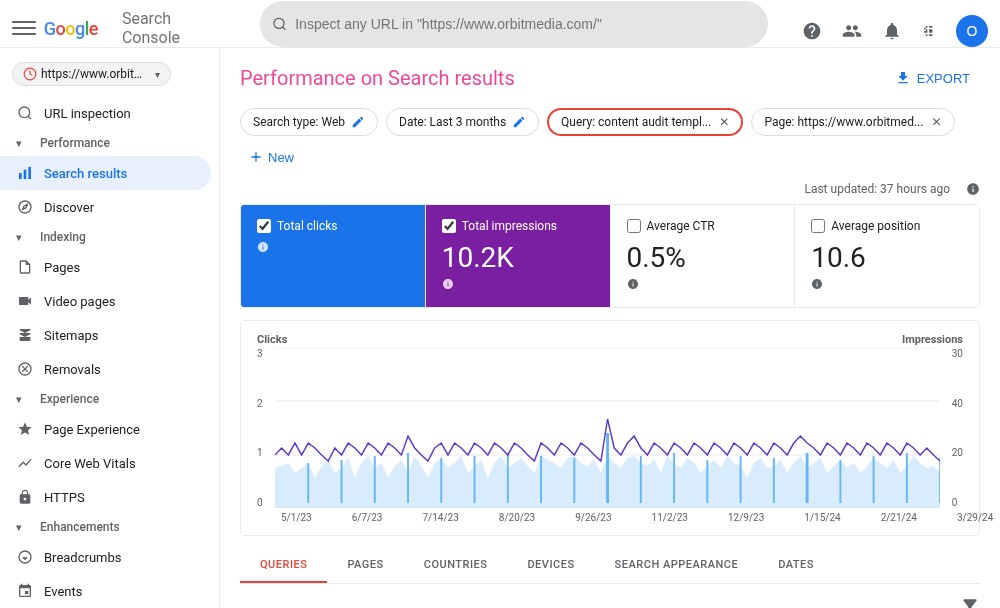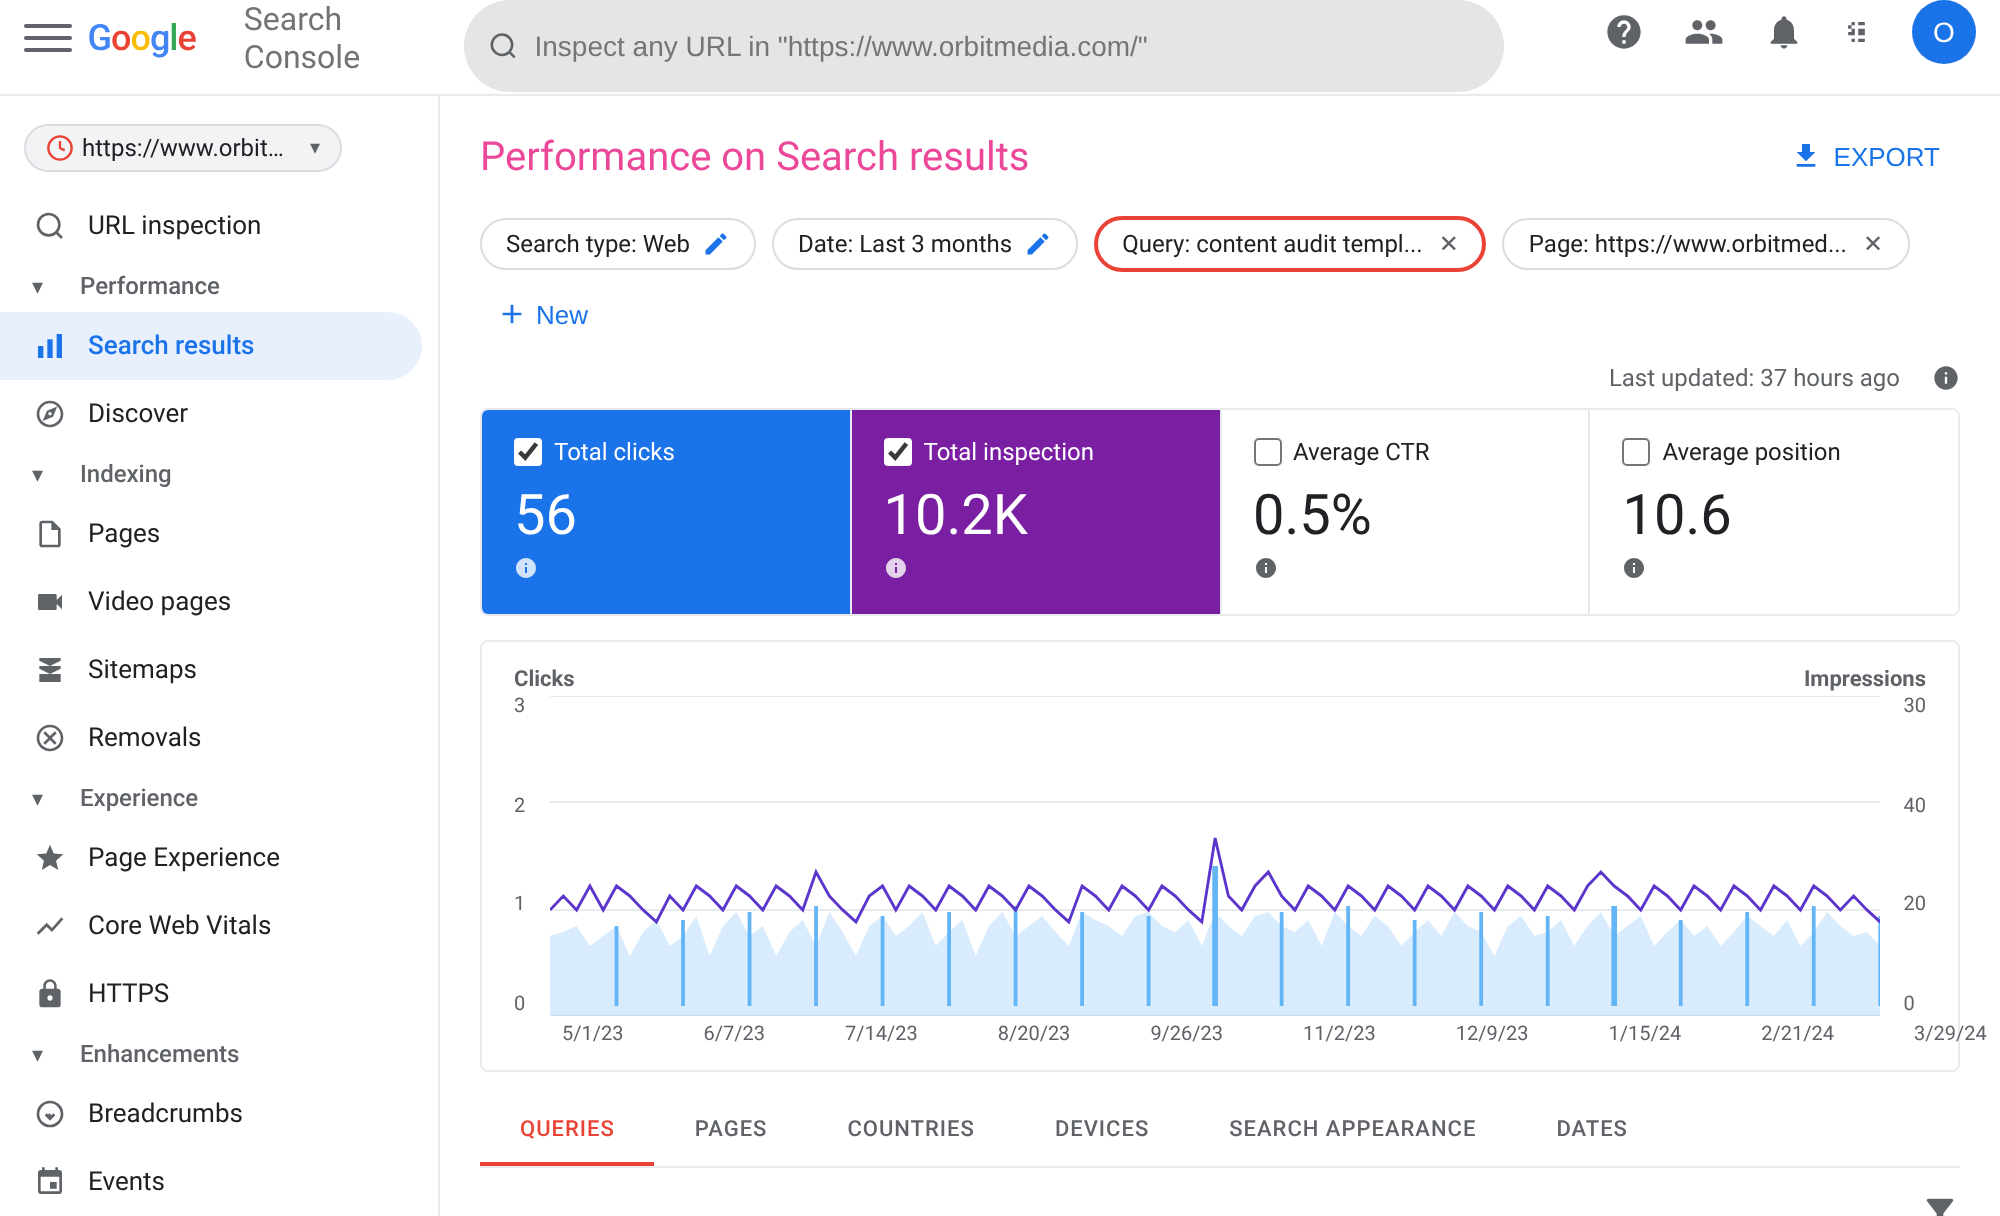--- a/index.html
+++ b/index.html
@@ -1,19 +1,19 @@
 <!DOCTYPE html>
 <html><head>
   <meta charset="utf-8">
   <style>
     * { box-sizing: border-box; margin: 0; padding: 0; }
     body { font-family: 'Google Sans', Roboto, Arial, sans-serif; font-size: 13px; color: #202124; background: #fff; display: flex; flex-direction: column; height: 608px; overflow: hidden; }
 
     
-    .topbar { display: flex; align-items: flex-start; height: 48px; padding: 0 12px; border-bottom: 1px solid #e8eaed; flex-shrink: 0; }
+    .topbar { display: flex; align-items: flex-end; height: 48px; padding: 0 12px; border-bottom: 1px solid #e8eaed; flex-shrink: 0; gap: 28px; }
     .topbar-left { display: flex; align-items: center; gap: 8px; width: 220px; }
     .hamburger { width: 24px; height: 24px; display: flex; flex-direction: column; justify-content: center; gap: 4px; cursor: pointer; }
     .hamburger span { display: block; height: 2px; background: #5f6368; border-radius: 1px; }
     .google-logo { font-size: 18px; font-weight: 500; letter-spacing: -0.5px; }
     .logo-g { color: #4285f4; }
     .logo-o1 { color: #ea4335; }
     .logo-o2 { color: #fbbc04; }
     .logo-g2 { color: #4285f4; }
     .logo-l { color: #34a853; }
     .logo-e { color: #ea4335; }
@@ -39,21 +39,21 @@
     .sidebar-section-header { display: flex; align-items: center; gap: 8px; padding: 6px 16px; color: #5f6368; font-size: 12px; font-weight: 500; cursor: pointer; }
     .sidebar-section-header .s-icon { width: 16px; font-size: 11px; }
 
     
     .content { flex: 1; overflow-y: auto; padding: 16px 20px; }
     .content-header { display: flex; align-items: center; justify-content: space-between; margin-bottom: 16px; }
     .content-title { font-size: 20px; font-weight: 400; color: #ec4899; }
     .export-btn { display: flex; align-items: center; gap: 6px; color: #1a73e8; font-size: 13px; font-weight: 500; cursor: pointer; border: none; background: transparent; padding: 6px 10px; border-radius: 4px; }
 
     
-    .filters-row { display: flex; align-items: center; gap: 8px; margin-bottom: 12px; flex-wrap: wrap; }
+    .filters-row { display: flex; gap: 8px; margin-bottom: 12px; flex-wrap: wrap; }
     .filter-chip { display: flex; align-items: center; gap: 6px; border: 1px solid #dadce0; border-radius: 20px; padding: 5px 12px; font-size: 12px; color: #202124; cursor: pointer; background: #fff; white-space: nowrap; }
     .filter-chip.query-chip { border: 2px solid #ea4335; background: #fff; }
     .filter-chip .chip-close { color: #5f6368; font-size: 12px; cursor: pointer; margin-left: 2px; }
     .new-btn { display: flex; align-items: center; gap: 4px; color: #1a73e8; font-size: 13px; cursor: pointer; padding: 5px 8px; border-radius: 20px; border: none; background: transparent; }
     .last-updated { font-size: 12px; color: #5f6368; text-align: right; margin-bottom: 8px; display: flex; align-items: center; justify-content: flex-end; gap: 16px; }
 
     
     .metrics-row { display: flex; gap: 0; margin-bottom: 12px; border: 1px solid #e8eaed; border-radius: 4px; overflow: hidden; }
     .metric-card { flex: 1; padding: 14px 16px; border-right: 1px solid #e8eaed; background: #fff; cursor: pointer; }
     .metric-card:last-child { border-right: none; }
@@ -312,31 +312,30 @@
           <path d="M12 2C6.48 2 2 6.48 2 12s4.48 10 10 10 10-4.48 10-10S17.52 2 12 2zm1 15h-2v-6h2v6zm0-8h-2V7h2v2z"></path>
         </svg>
     </div>
 
     <div class="metrics-row">
       <div class="metric-card active-blue">
         <div class="metric-label">
           <input type="checkbox" checked="" style="accent-color: rgb(255, 255, 255);">
           <span class="label-text">Total clicks</span>
         </div>
-        <div class="metric-value">56</div>
         <div class="metric-info">
           <svg width="12" height="12" viewBox="0 0 24 24" fill="rgba(255,255,255,0.8)">
               <path d="M12 2C6.48 2 2 6.48 2 12s4.48 10 10 10 10-4.48 10-10S17.52 2 12 2zm1 15h-2v-6h2v6zm0-8h-2V7h2v2z"></path>
             </svg>
         </div>
       </div>
       <div class="metric-card active-purple">
         <div class="metric-label">
           <input type="checkbox" checked="" style="accent-color: rgb(255, 255, 255);">
-          <span class="label-text">Total inspection</span>
+          <span class="label-text">Total impressions</span>
         </div>
         <div class="metric-value">10.2K</div>
         <div class="metric-info">
           <svg width="12" height="12" viewBox="0 0 24 24" fill="rgba(255,255,255,0.8)">
               <path d="M12 2C6.48 2 2 6.48 2 12s4.48 10 10 10 10-4.48 10-10S17.52 2 12 2zm1 15h-2v-6h2v6zm0-8h-2V7h2v2z"></path>
             </svg>
         </div>
       </div>
       <div class="metric-card">
         <div class="metric-label">

